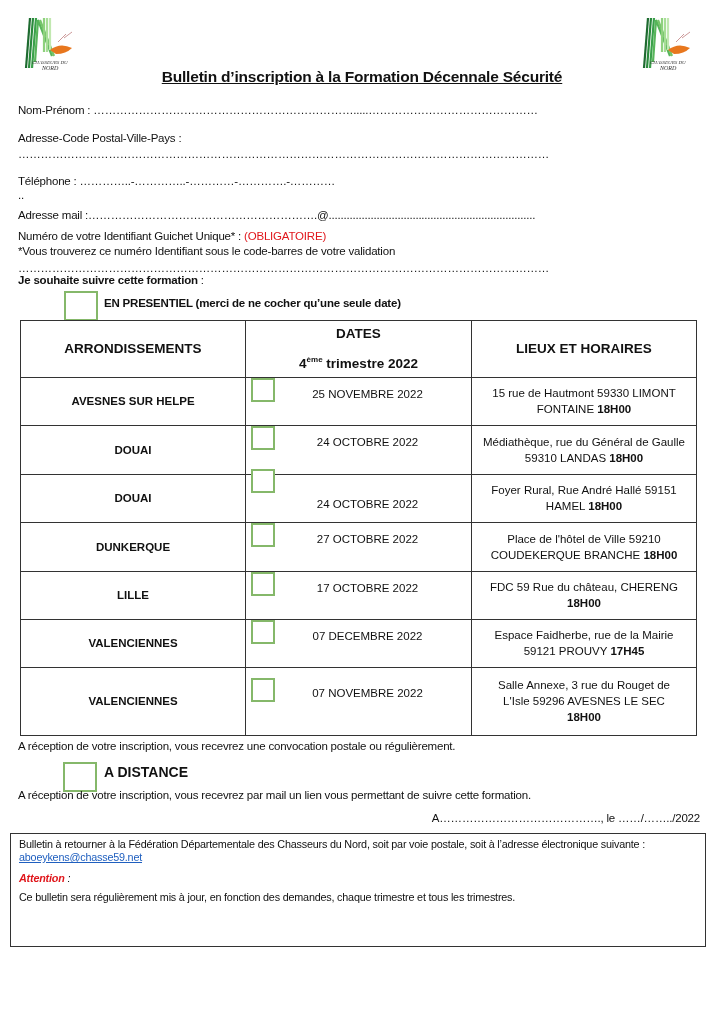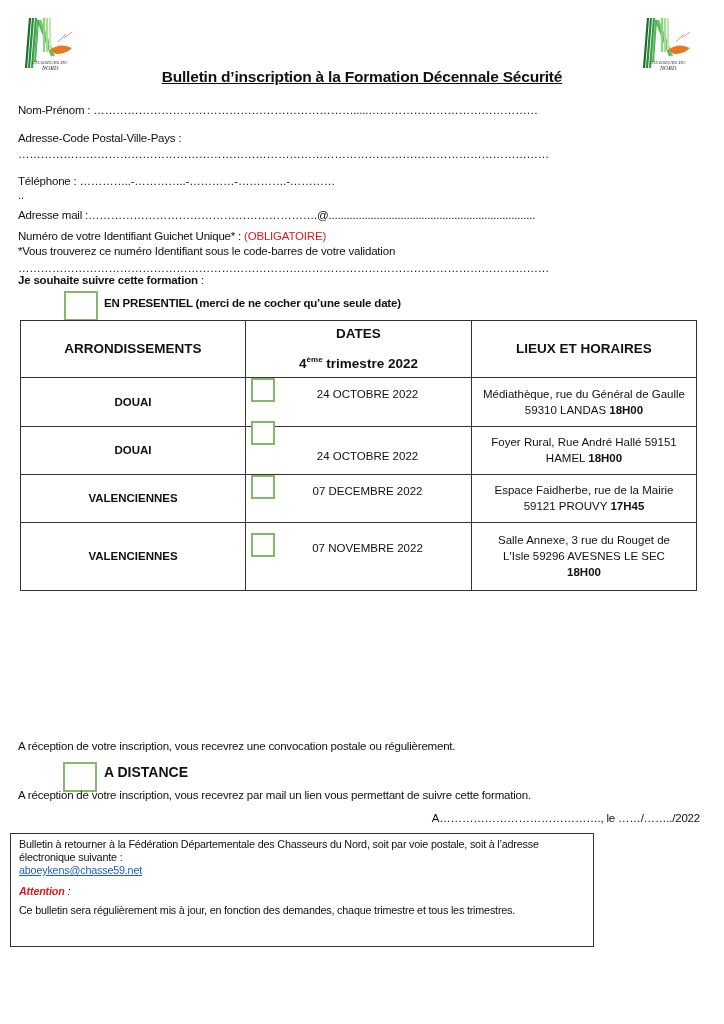--- a/index.html
+++ b/index.html
@@ -27,21 +27,21 @@
   .col1 { width: 225px; }
   .col2 { width: 226px; }
   .col3 { width: 225px; }
   td.arr { font-weight: bold; }
   td.date { padding-left: 18px; }
   td.date .txt { display: inline-block; }
   td.date .cb-small { left: 5px; top: 50%; transform: translateY(-50%); }
   .dates-head { line-height: 26px; }
   sup { font-size: 8px; }
 
-  .box { position: absolute; left: 10px; top: 833px; width: 584px; height: 114px; border: 1.3px solid #333; padding: 4px 8px; font-size: 10.8px; letter-spacing: -0.2px; }
+  .box { position: absolute; left: 10px; top: 833px; width: 696px; height: 114px; border: 1.3px solid #333; padding: 4px 8px; font-size: 10.8px; letter-spacing: -0.2px; }
   .box p { margin-bottom: 6px; line-height: 13px; }
   .box a { color: #1f5fbf; text-decoration: underline; }
   .att { color: #e0161b; font-weight: bold; font-style: italic; }
   .it { font-style: italic; }
   .u { text-decoration: underline; font-weight: bold; }
 </style>
 </head>
 <body>
 
 <div class="logo" style="left:16px; top:12px;">
@@ -106,35 +106,59 @@
     <tr>
       <th class="col1">ARRONDISSEMENTS</th>
       <th class="col2 dates-head">
         <div>DATES</div>
         <div><span>4</span><sup>ème</sup><span> trimestre 2022</span></div>
       </th>
       <th class="col3">LIEUX ET HORAIRES</th>
     </tr>
   </thead>
   <tbody>
+    <tr style="height:48px;">
+      <td class="arr">AVESNES SUR HELPE</td>
+      <td class="date" style="vertical-align:top; padding-top:8px;">
+        <div class="cb cb-small" style="left:5px; top:12px;"></div>
+        <span class="txt">25 NOVEMBRE 2022</span>
+      </td>
+      <td><span>15 rue de Hautmont 59330 LIMONT FONTAINE </span><b>18H00</b></td>
+    </tr>
     <tr style="height:49px;">
       <td class="arr">DOUAI</td>
       <td class="date" style="vertical-align:top; padding-top:8px;">
         <div class="cb cb-small" style="left:5px; top:12px;"></div>
         <span class="txt">24 OCTOBRE 2022</span>
       </td>
       <td style="padding:0 10px;"><span>Médiathèque, rue du Général de Gaulle 59310 LANDAS </span><b>18H00</b></td>
     </tr>
     <tr style="height:48px;">
       <td class="arr">DOUAI</td>
       <td class="date" style="vertical-align:bottom; padding-bottom:10px;">
         <div class="cb cb-small" style="left:5px; top:6px;"></div>
         <span class="txt">24 OCTOBRE 2022</span>
       </td>
       <td style="padding:0 8px;"><span>Foyer Rural, Rue André Hallé 59151 HAMEL </span><b>18H00</b></td>
+    </tr>
+    <tr style="height:49px;">
+      <td class="arr">DUNKERQUE</td>
+      <td class="date" style="vertical-align:top; padding-top:8px;">
+        <div class="cb cb-small" style="left:5px; top:12px;"></div>
+        <span class="txt">27 OCTOBRE 2022</span>
+      </td>
+      <td style="padding:0 8px;"><span>Place de l'hôtel de Ville 59210 COUDEKERQUE BRANCHE </span><b>18H00</b></td>
+    </tr>
+    <tr style="height:48px;">
+      <td class="arr">LILLE</td>
+      <td class="date" style="vertical-align:top; padding-top:8px;">
+        <div class="cb cb-small" style="left:5px; top:12px;"></div>
+        <span class="txt">17 OCTOBRE 2022</span>
+      </td>
+      <td style="padding:0 12px;"><span>FDC 59 Rue du château, CHERENG </span><b>18H00</b></td>
     </tr>
     <tr style="height:48px;">
       <td class="arr">VALENCIENNES</td>
       <td class="date" style="vertical-align:top; padding-top:8px;">
         <div class="cb cb-small" style="left:5px; top:12px;"></div>
         <span class="txt">07 DECEMBRE 2022</span>
       </td>
       <td style="padding:0 12px;"><span>Espace Faidherbe, rue de la Mairie 59121 PROUVY </span><b>17H45</b></td>
     </tr>
     <tr style="height:68px;">

